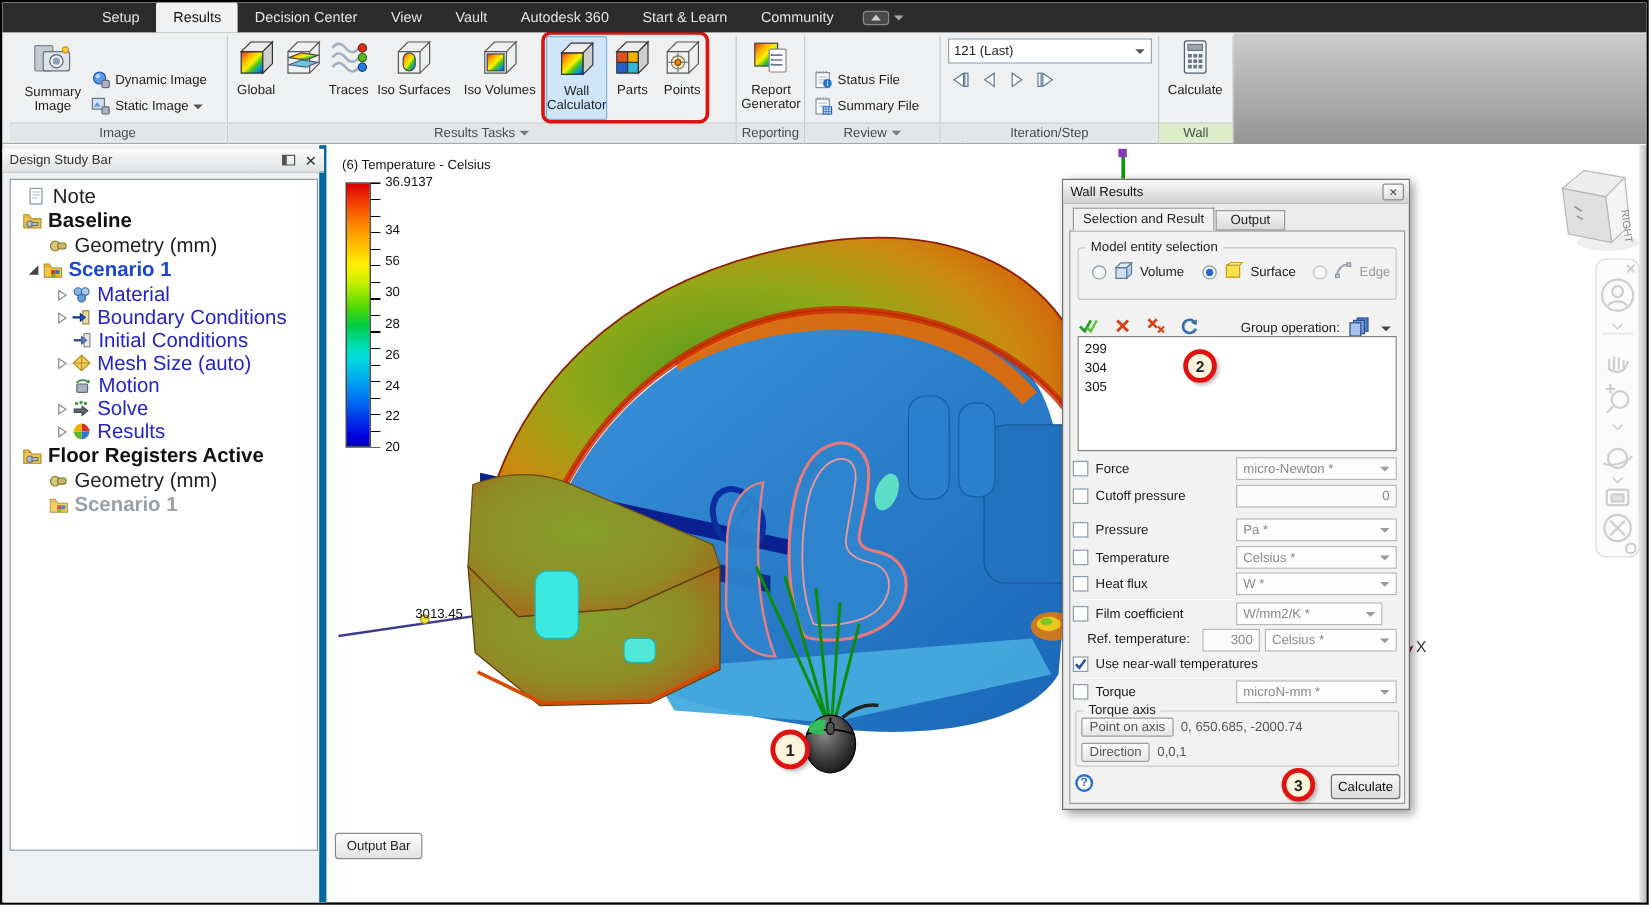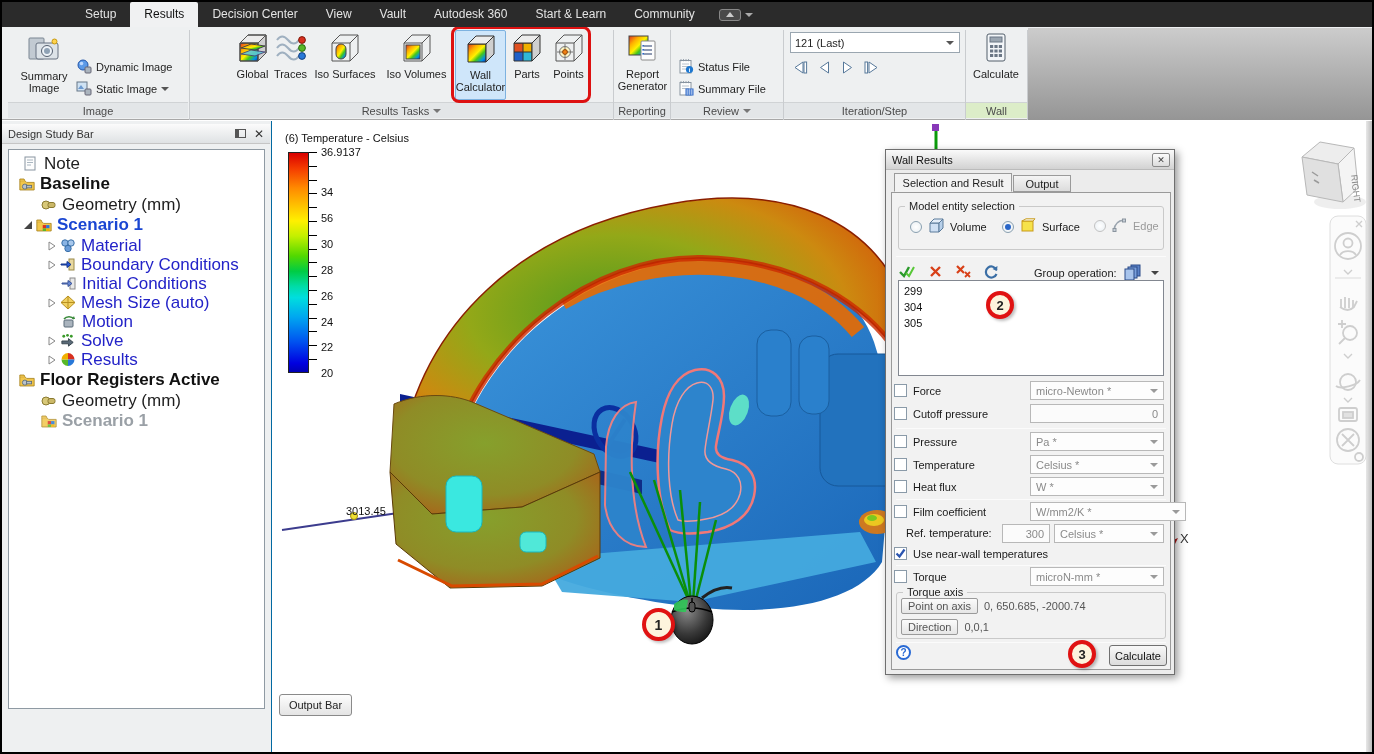--- a/index.html
+++ b/index.html
@@ -22,21 +22,21 @@
   .gstrip .tri-dn{margin-left:4px;border-top-color:#777;}
   .rbig{position:absolute;top:3px;height:70px;display:flex;flex-direction:column;align-items:center;text-align:center;line-height:12px;cursor:default;}
   .rbig .ic{margin:2px 0 2px 0;}
   .rsm{position:absolute;height:20px;display:flex;align-items:center;gap:4px;white-space:nowrap;}
   .selbtn{background:#cfe6fa;border:1px solid #7db2e0;border-radius:2px;}
   .redbox{position:absolute;left:449px;top:-1px;width:140px;height:77px;border:3px solid #dd1111;border-radius:8px;z-index:9;pointer-events:none;}
   .combo{background:#fff;border:1px solid #9aa6b0;display:flex;align-items:center;font-size:11px;padding:0 4px;position:relative;}
   .combo .tri-dn{position:absolute;right:5px;border-top-color:#555;}
   .ribbon-rest{position:absolute;left:1026px;top:1px;width:344px;height:92px;background:linear-gradient(#cccccc,#959595);}
   
-  .dsb{position:absolute;left:0;top:119px;width:270px;height:633px;background:#eef0f1;border-right:1px solid #0369a1;z-index:6;}
+  .dsb{position:absolute;left:0;top:119px;width:270px;height:633px;background:#eef0f1;border-right:6px solid #0369a1;z-index:6;}
   .dsb-head{position:absolute;left:0;top:3px;width:268px;height:20px;background:linear-gradient(#fbfbfb,#dfe2e4);border-bottom:1px solid #c5c5c5;display:flex;align-items:center;padding:0 6px;font-size:11px;color:#333;}
   .dsb-head .sp{flex:1;}
   .dockico{width:11px;height:9px;border:1px solid #555;border-left-width:4px;margin-right:8px;}
   .closex{color:#333;font-size:12px;font-weight:bold;line-height:10px;}
   .tree{position:absolute;left:6px;top:28px;width:257px;height:560px;background:#fff;border:1px solid #8f9aa3;overflow:hidden;padding-top:4px;}
   .trow{display:flex;align-items:center;height:19px;font-size:17px;white-space:nowrap;}
   .trow .lbl{margin-left:5px;}
   .c-blue{color:#2323c8;}
   .c-blue-b{color:#1a46d2;font-weight:bold;}
   .c-bold{color:#111;font-weight:bold;}
@@ -172,21 +172,21 @@
             <path d="M2 8 L7 3 L12 8 L7 13 Z" fill="#e8c84a" stroke="#a8861a"></path>
             <rect x="9" y="9" width="6" height="6" rx="1" fill="#aab4be" stroke="#667"></rect>
           </svg></span>
       <span>Animation</span>
     </div>
     <div class="gstrip" style="left:6px;width:180px;">
         <span>Image</span>
       </div>
     <div class="vsep" style="left:187px;"></div>
 
-    <div class="rbig" style="left:191px;width:41px;margin-left:39px;">
+    <div class="rbig" style="left:191px;width:41px;">
       <span class="ic">
         <svg width="32" height="32" viewBox="0 0 32 32">
             <path d="M3 11 L21 11 L21 29 L3 29 Z" fill="url(#gR)" stroke="#333"></path>
             <path d="M3 11 L11 3 L29 3 L21 11 Z" fill="#ececec" stroke="#333"></path>
             <path d="M21 11 L29 3 L29 21 L21 29 Z" fill="#cfcfcf" stroke="#333"></path>
           </svg>
       </span>
       <span>Global</span>
     </div>
     <div class="rbig" style="left:233px;width:36px;gap:34px;">
@@ -852,21 +852,21 @@
         <span>W *</span>
         <span class="tri-dn"></span>
       </div>
 
     <div class="hline" style="left:10px;top:349px;width:270px;"></div>
 
     <div class="crow" style="left:8px;top:355px;">
       <span class="chk"></span>
       <span>Film coefficient</span>
     </div>
-    <div class="dcombo" style="left:144px;top:352px;width:156px;">
+    <div class="dcombo" style="left:144px;top:352px;width:122px;">
         <span>W/mm2/K *</span>
         <span class="tri-dn"></span>
       </div>
 
     <div class="crow" style="left:20px;top:377px;">
       <span>Ref. temperature:</span>
     </div>
     <div class="dinput" style="left:116px;top:374px;width:48px;">
         <span>300</span>
       </div>

